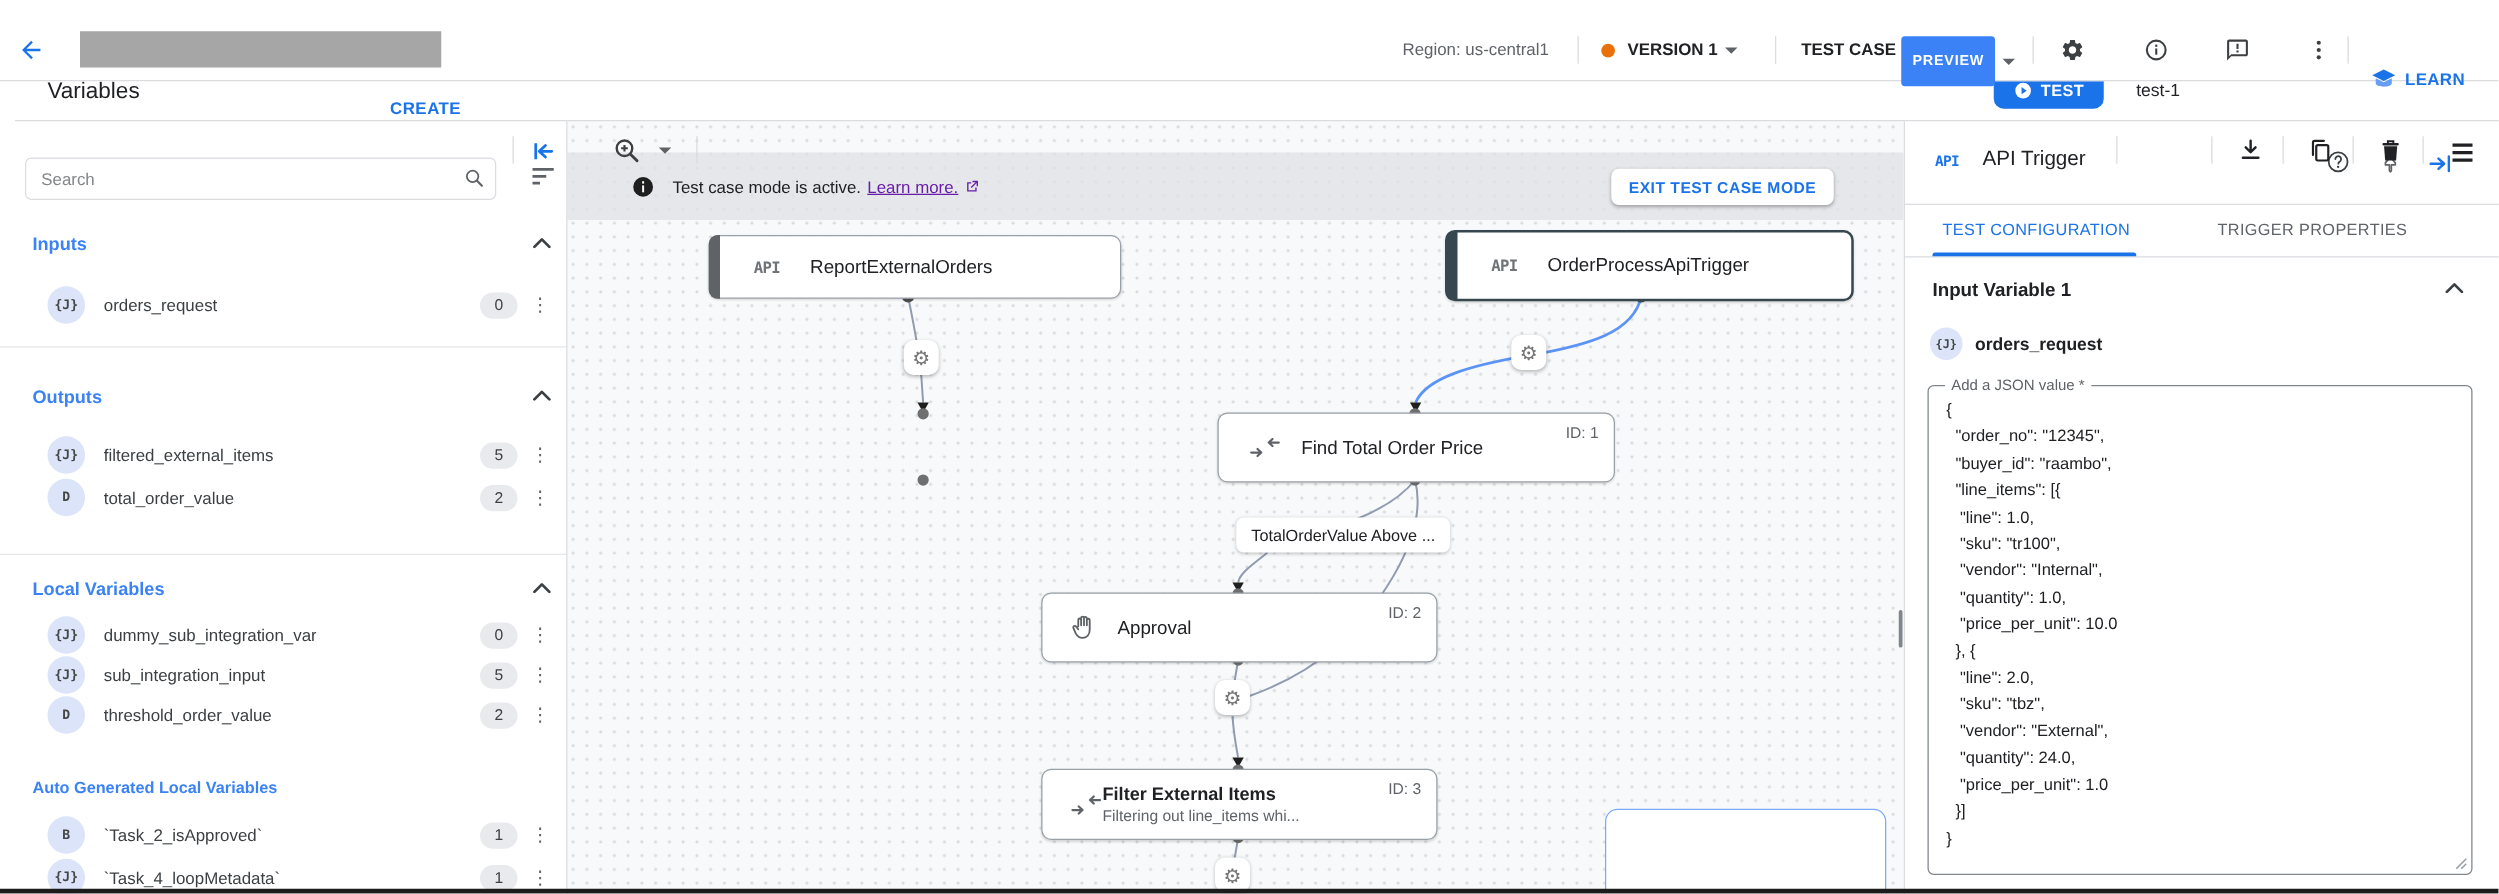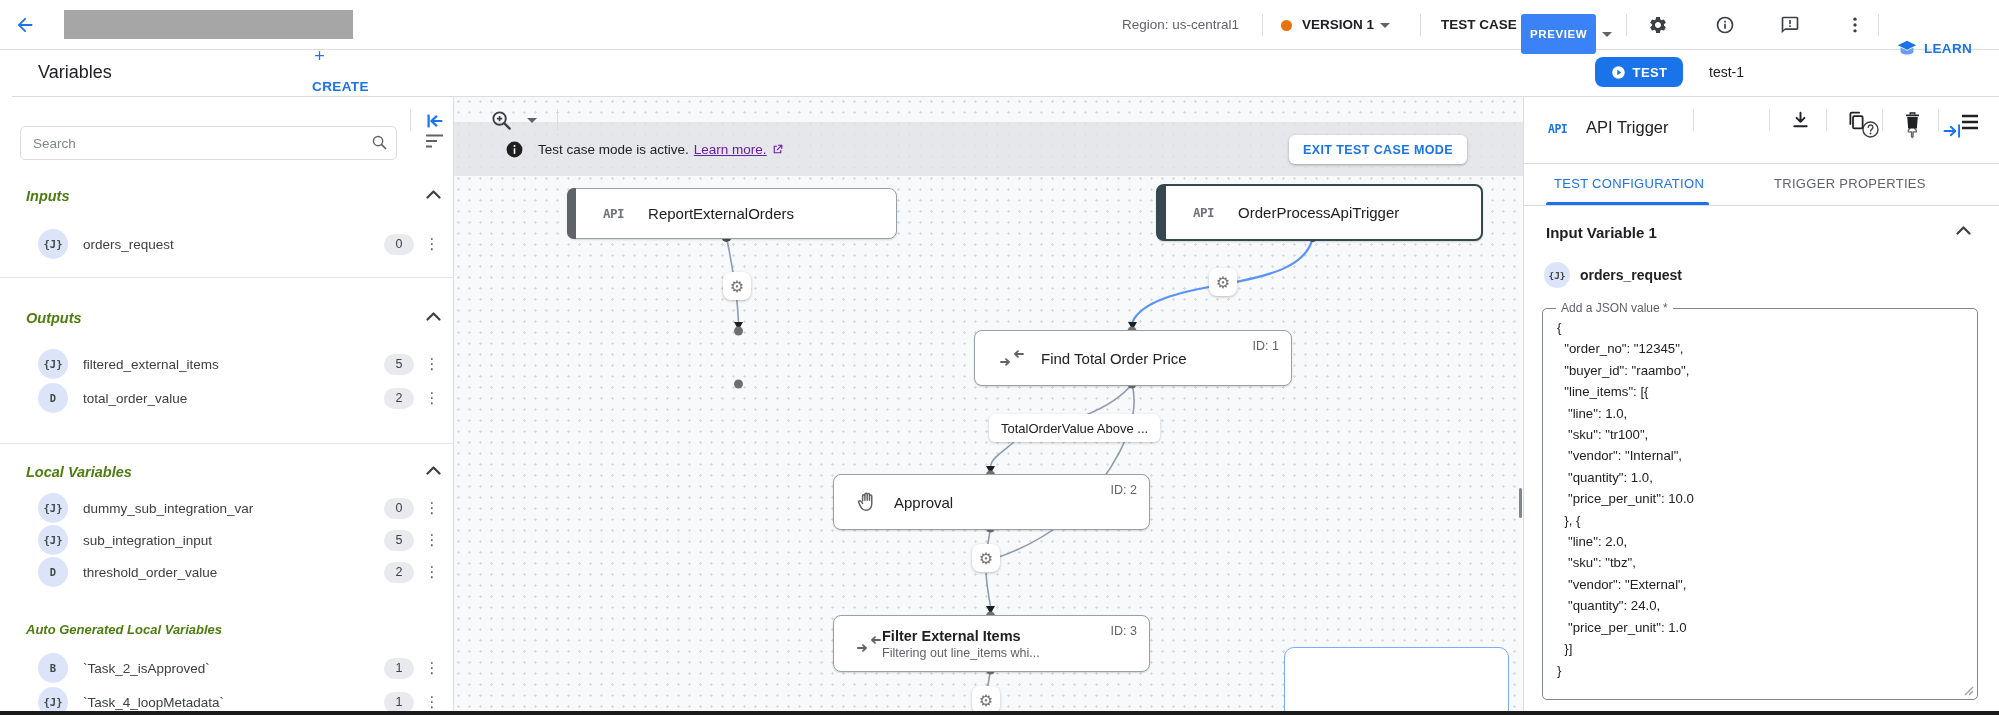--- a/index.html
+++ b/index.html
@@ -1,21 +1,21 @@
 <!DOCTYPE html>
 <html><head>
 <meta charset="utf-8">
 <style>
   html,body{margin:0;padding:0;background:#fff;}
   .app{position:relative;width:1999px;height:715px;overflow:hidden;
        font-family:"Liberation Sans",sans-serif;color:#202124;background:#fff;}
   .abs{position:absolute;}
   svg{display:block;}
   
-  .topbar{position:absolute;left:0;top:1px;width:1999px;height:48px;background:#fff;
+  .topbar{position:absolute;left:0;top:16px;width:1999px;height:48px;background:#fff;
           border-bottom:1px solid #dadce0;z-index:20;}
   .redacted{position:absolute;left:64px;top:9px;width:289px;height:29px;background:#a6a6a6;}
   .tb-text{font-size:13.5px;line-height:48px;white-space:nowrap;}
   .vdiv{position:absolute;top:13px;width:1px;height:22px;background:#dadce0;}
   .caret{display:inline-block;width:0;height:0;border-left:5px solid transparent;
          border-right:5px solid transparent;border-top:5px solid #5f6368;vertical-align:middle;margin-left:6px;}
   .pill-preview{display:inline-block;background:#3b82f6;color:#fff;font-size:11.5px;font-weight:bold;
                 letter-spacing:.6px;padding:14px 9px;border-radius:3px;vertical-align:middle;}
   .iconbtn{position:absolute;top:14px;width:20px;height:20px;cursor:pointer;}
   
@@ -38,21 +38,21 @@
   .panel{position:absolute;left:1523px;top:96px;width:476px;height:619px;background:#fff;
          border-left:1px solid #dadce0;z-index:10;}
   .bottombar{position:absolute;left:0;top:711px;width:1999px;height:4px;background:#1b1b1b;z-index:30;}
   
   .search-wrap{position:absolute;left:20px;top:30px;width:377px;height:34px;}
   .search-wrap input{width:100%;height:100%;box-sizing:border-box;border:1px solid #dadce0;border-radius:5px;
         padding:0 34px 0 12px;font-size:13.5px;color:#202124;outline:none;font-family:"Liberation Sans",sans-serif;}
   .search-wrap input::placeholder{color:#80868b;}
   .search-ic{position:absolute;right:9px;top:8px;}
   .sort-ic{position:absolute;left:425px;top:37px;cursor:pointer;}
-  .sec-title{position:absolute;left:26px;font-size:14.5px;font-weight:bold;color:#4d7c0f;font-style:italic;}
+  .sec-title{position:absolute;left:26px;font-size:14.5px;font-weight:bold;color:#3b82f6;}
   .sec-title.small{font-size:13px;}
   .sec-chevron{position:absolute;left:426px;cursor:pointer;}
   .vrow{position:absolute;left:0;width:453px;height:32px;display:flex;align-items:center;}
   .typepill{margin-left:38px;width:30px;height:30px;border-radius:50%;background:#dbe4f9;
             display:flex;align-items:center;justify-content:center;flex:0 0 auto;
             font-size:10.5px;font-weight:bold;color:#444746;font-family:"DejaVu Sans Mono",monospace;}
   .vname{margin-left:15px;font-size:13.5px;color:#3c4043;white-space:nowrap;overflow:hidden;}
   .countpill{margin-left:auto;min-width:30px;height:21px;border-radius:11px;background:#e9eaee;
              display:flex;align-items:center;justify-content:center;font-size:12.5px;color:#3c4043;flex:0 0 auto;}
   .dots3{margin:0 12px 0 9px;width:18px;text-align:center;color:#5f6368;font-size:15px;

